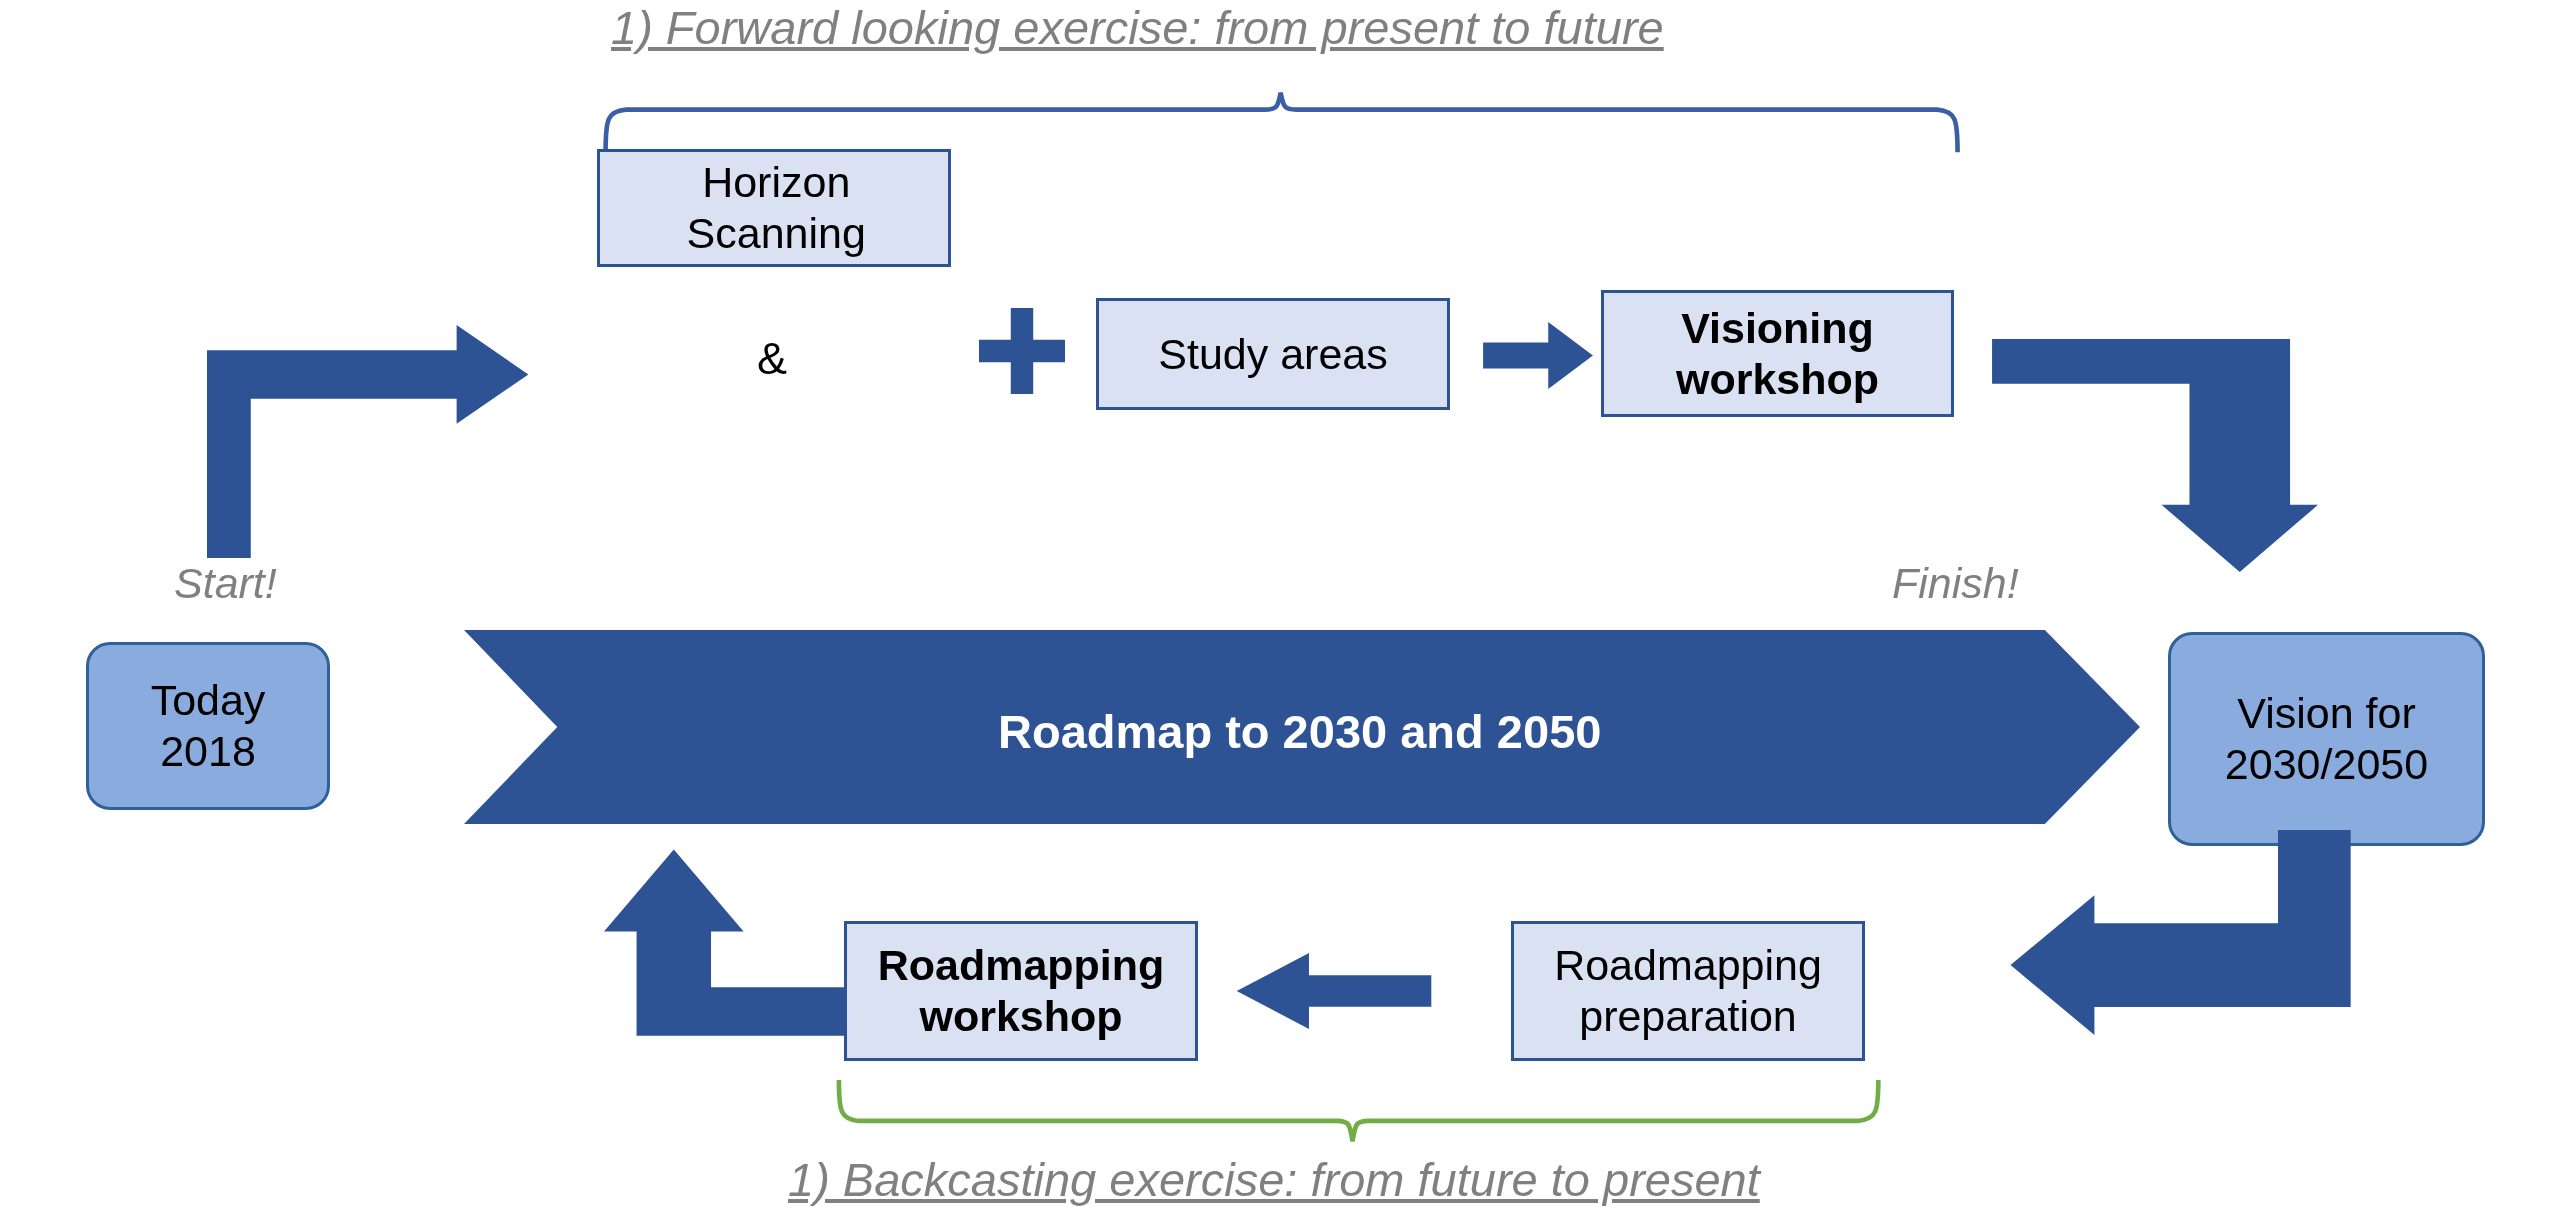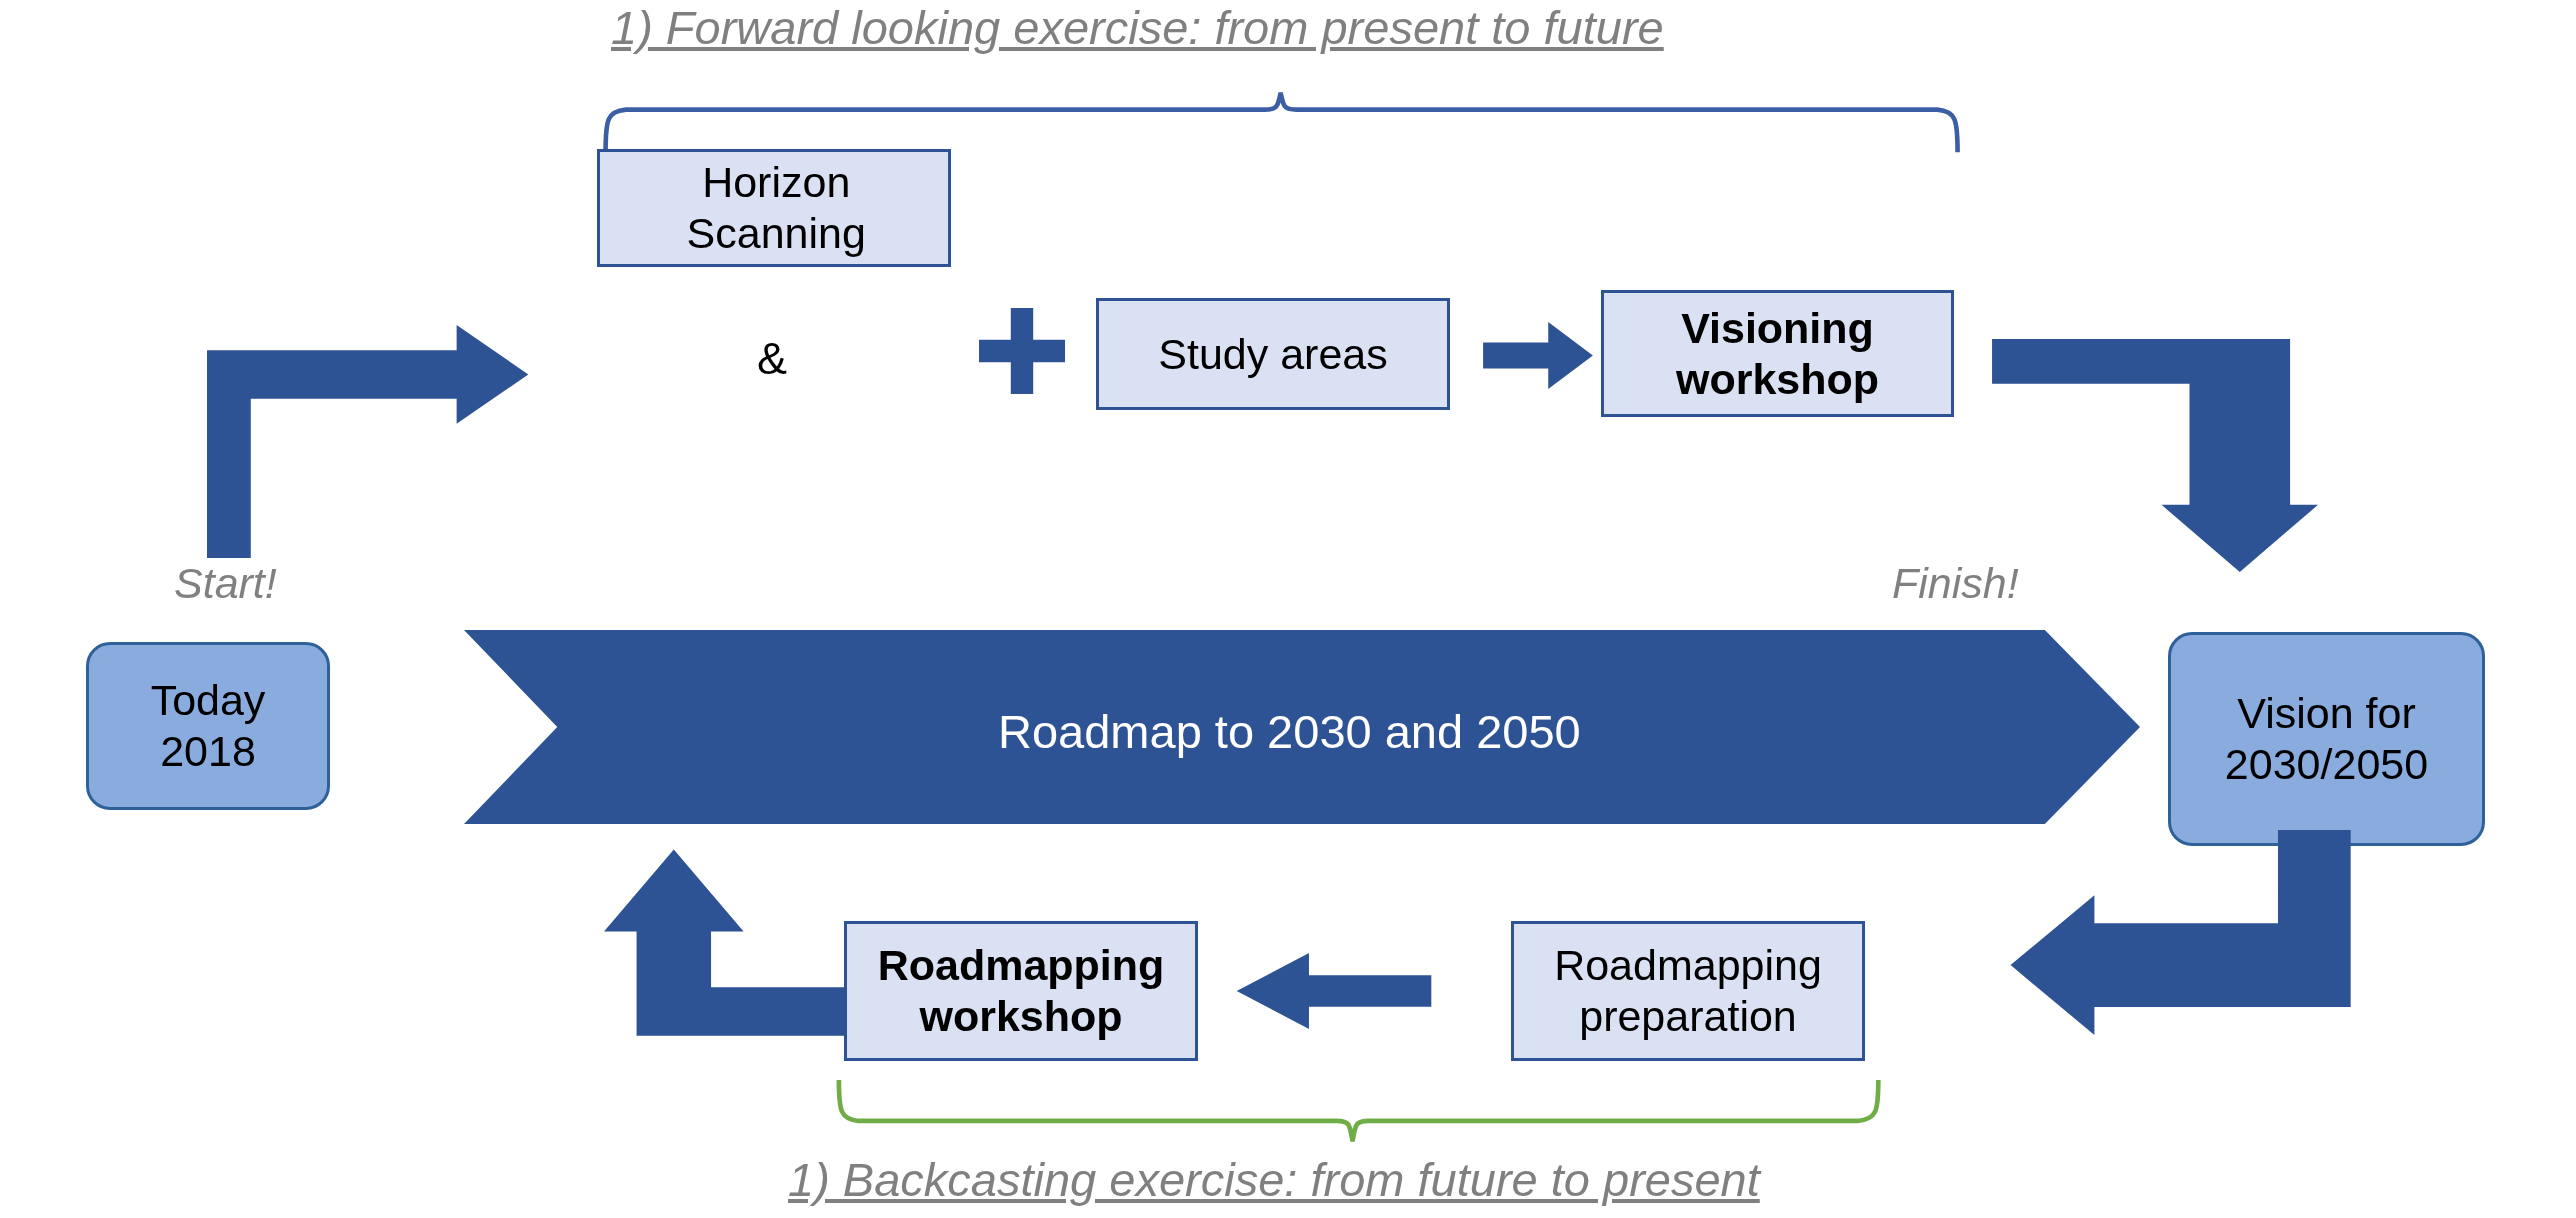--- a/index.html
+++ b/index.html
@@ -57,21 +57,21 @@
     justify-content:center;
     text-align:center;
     color:#000000;
     font-size:43px;
     line-height:1.18;
   }
 
   
   .banner-label{
     color:#ffffff;
-    font-weight:normal;
+    font-weight:bold;
     font-size:47px;
     white-space:nowrap;
   }
 
   .amp{
     font-size:45px;
     color:#000;
     line-height:1;
   }
 

